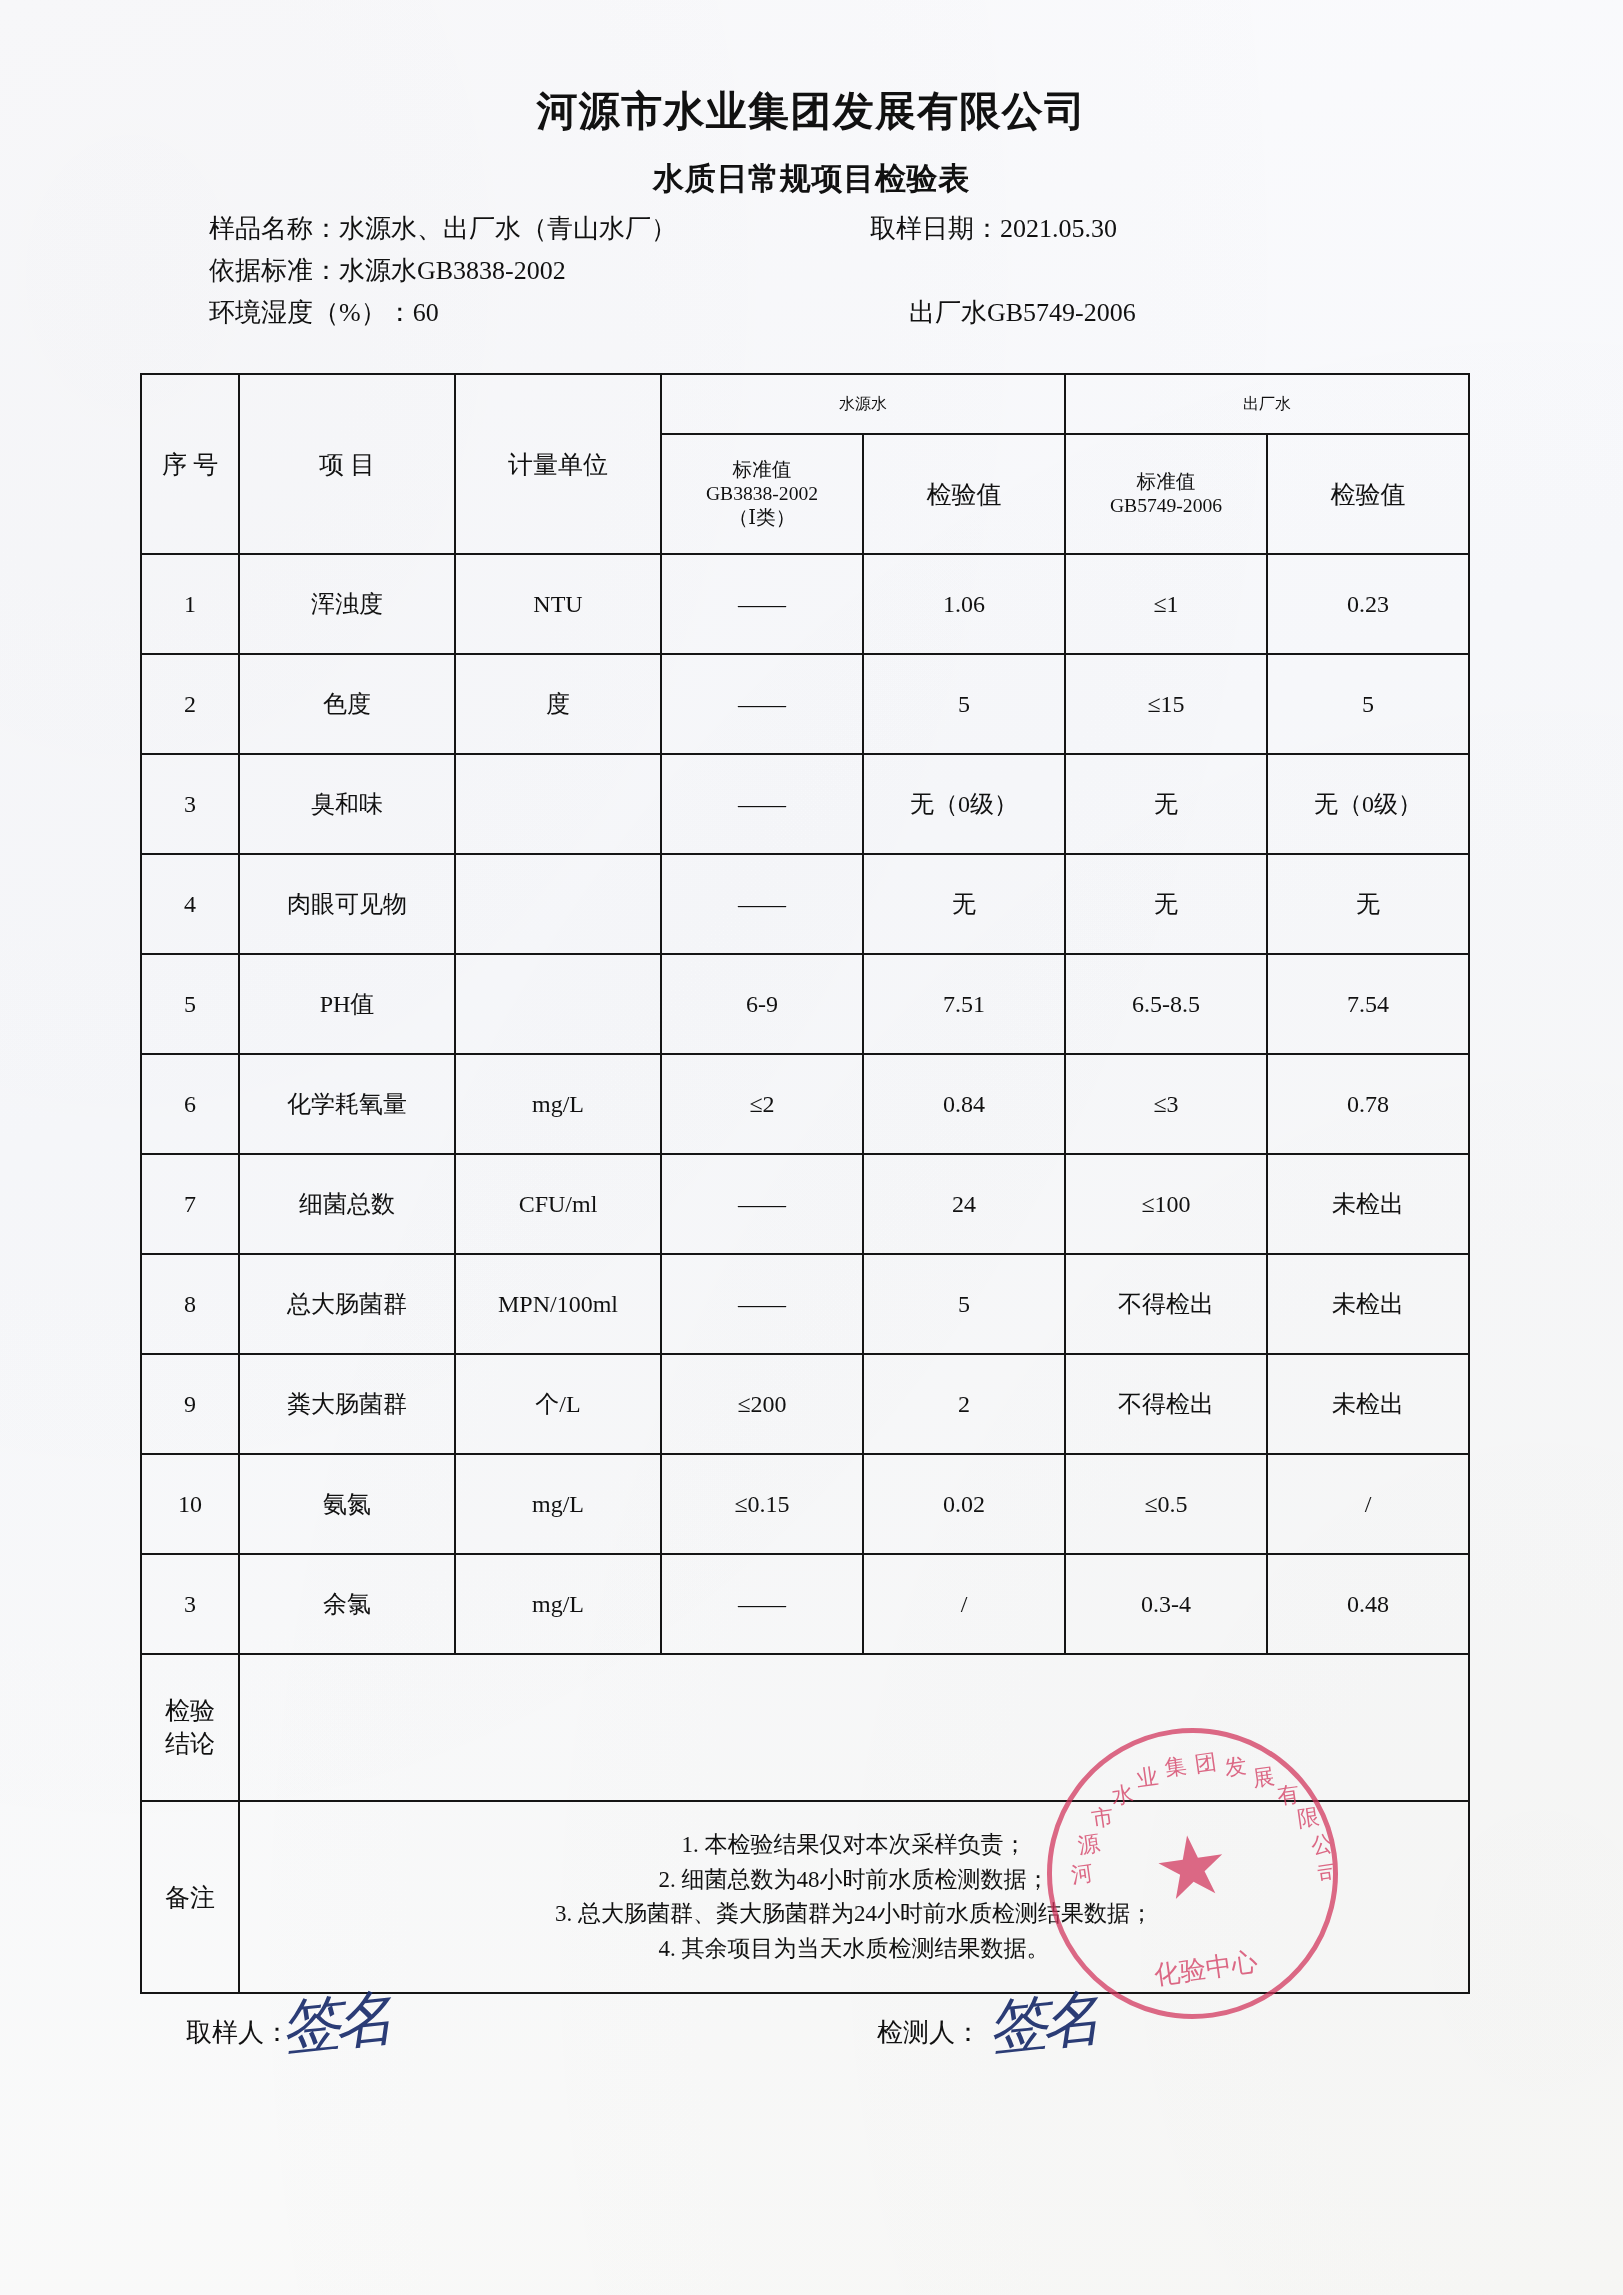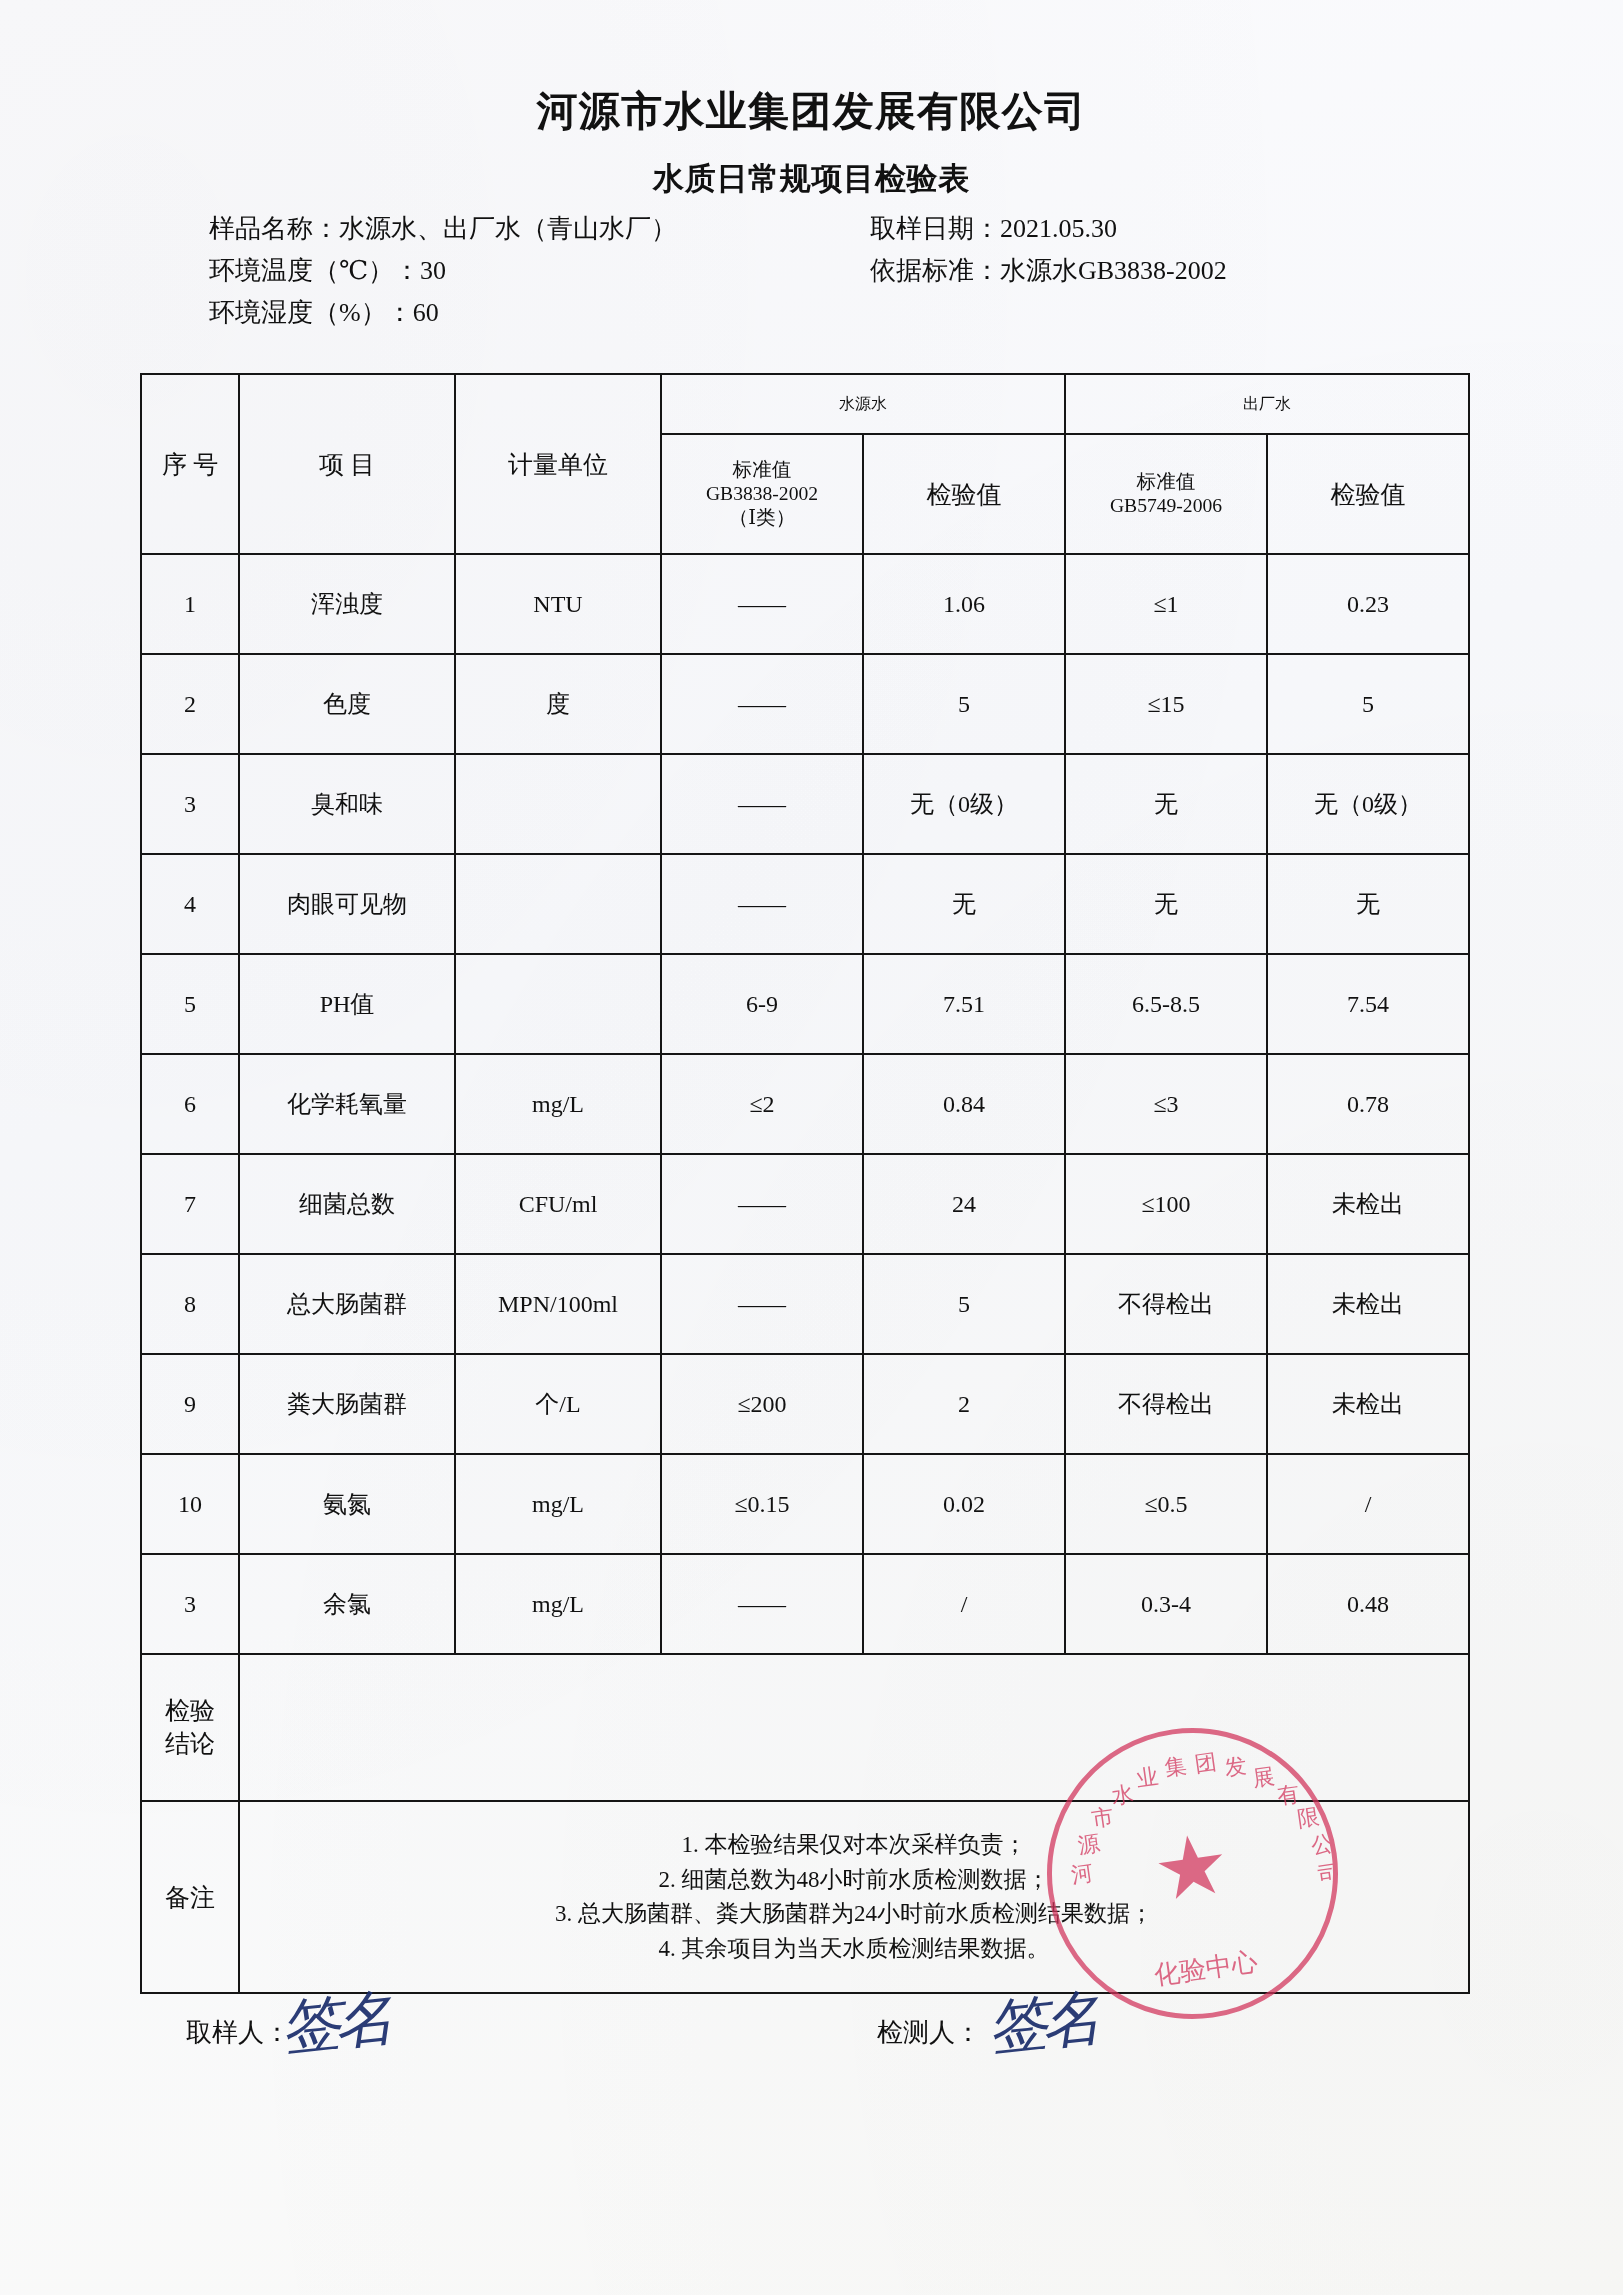--- a/index.html
+++ b/index.html
@@ -186,25 +186,25 @@
 
   <div class="title-main">河源市水业集团发展有限公司</div>
   <div class="title-sub">水质日常规项目检验表</div>
 
   <div class="meta">
     <div class="meta-row">
       <div class="meta-left">样品名称：水源水、出厂水（青山水厂）</div>
       <div class="meta-right">取样日期：2021.05.30</div>
     </div>
     <div class="meta-row">
-      <div class="meta-left">环境温度（℃）：30</div>
       <div class="meta-right">依据标准：水源水GB3838-2002</div>
     </div>
     <div class="meta-row r3">
       <div class="meta-left">环境湿度（%）：60</div>
+      <div class="meta-right">出厂水GB5749-2006</div>
     </div>
   </div>
 
   <table class="report">
     <colgroup>
       <col class="col-no">
       <col class="col-item">
       <col class="col-unit">
       <col class="col-v">
       <col class="col-v">

